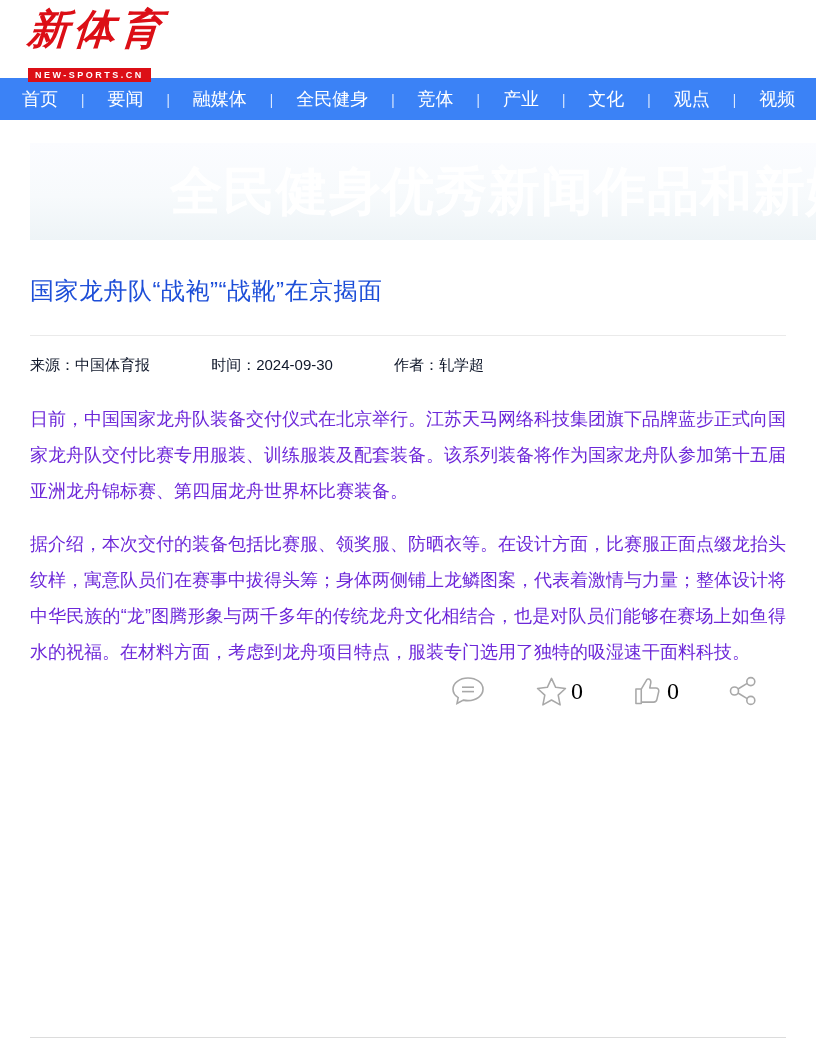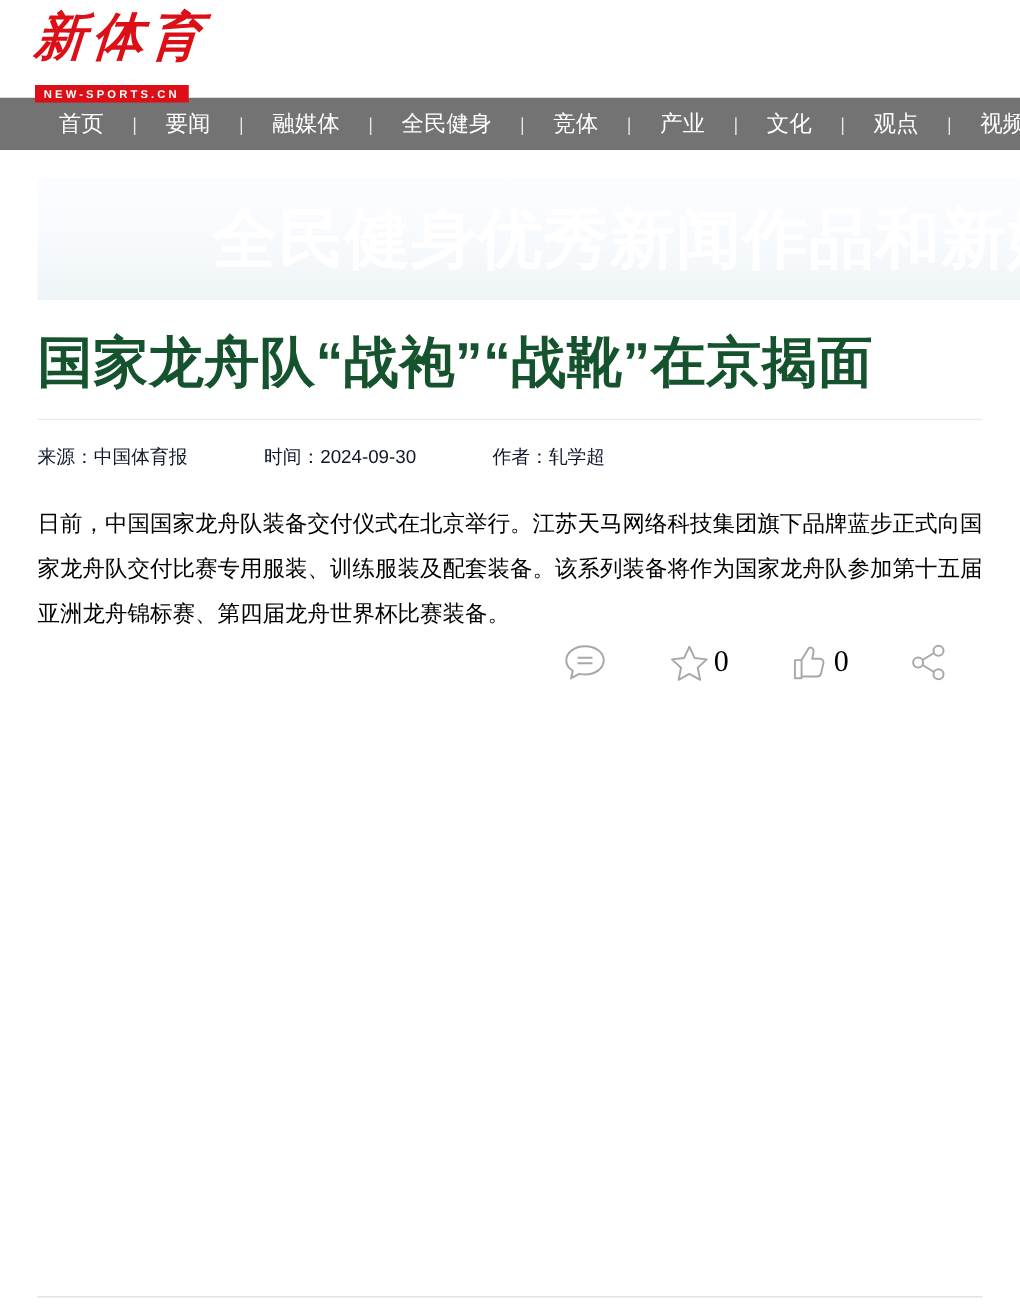--- a/index.html
+++ b/index.html
@@ -17,22 +17,22 @@
     color:#dc0f16; letter-spacing:5px; line-height:50px;
     transform:skewX(-4deg); white-space:nowrap;
   }
   .logo-en {
     margin-top:14px; background:#dc0f16; color:#fff; display:inline-block;
     font-size:9px; font-weight:700; letter-spacing:2.5px; padding:2px 7px 2px 7px;
     line-height:10px;
   }
   
   .main-nav {
-    height:42px; background:#737373; display:flex; align-items:center;
-    padding-left:47px; white-space:nowrap; overflow:hidden;
+    height:42px; background:#3b82f6; display:flex; align-items:center;
+    padding-left:22px; white-space:nowrap; overflow:hidden;
   }
   .nav-item {
     color:#ffffff; font-size:18px; text-decoration:none; cursor:pointer;
     flex:0 0 auto;
   }
   .nav-sep {
     color:rgba(255,255,255,.85); font-size:13px; margin:0 23px; flex:0 0 auto;
     transform:scaleY(1.15);
   }
   
@@ -46,29 +46,29 @@
     letter-spacing:1px; white-space:nowrap;
   }
   
   .breadcrumb-row {
     margin:45px 0 0 32px; display:flex; align-items:center; height:22px;
   }
   .breadcrumb-row svg { display:block; }
   .breadcrumb-text { margin-left:9px; font-size:15px; color:#3a3a3a; cursor:pointer; }
   
   .article-title {
-    margin:26px 30px 0 30px; font-size:44px; line-height:49px;
-    font-weight:700; color:#14532d; letter-spacing:0.5px;
+    margin:26px 30px 0 30px; font-size:24px; line-height:49px;
+    font-weight:400; color:#1d4ed8; letter-spacing:0.5px;
   }
   .meta-divider { margin:20px 30px 0 30px; border-top:1px solid #eaeaea; height:0; }
   .meta-row { margin:20px 30px 0 30px; font-size:15px; color:#0f172a; }
   .meta-row span { margin-right:57px; }
   .article-body { margin:26px 30px 0 30px; width:756px; }
   .article-body p {
-    font-size:18px; line-height:36px; color:#000000; text-align:justify;
+    font-size:18px; line-height:36px; color:#6d28d9; text-align:justify;
     margin:0 0 17px 0; font-weight:400;
   }
   .article-body p:last-child { margin-bottom:0; }
   
   .action-bar {
     margin:4px 59px 0 0; height:34px;
     display:flex; align-items:center; justify-content:flex-end; gap:50px;
   }
   .action-group { display:flex; align-items:center; gap:3px; cursor:pointer; }
   .action-count {
@@ -122,20 +122,21 @@
   <div class="meta-divider"></div>
 
   <div class="meta-row">
     <span>来源：中国体育报</span>
     <span>时间：2024-09-30</span>
     <span>作者：轧学超</span>
   </div>
 
   <div class="article-body" id="article-body">
       <p>日前，中国国家龙舟队装备交付仪式在北京举行。江苏天马网络科技集团旗下品牌蓝步正式向国家龙舟队交付比赛专用服装、训练服装及配套装备。该系列装备将作为国家龙舟队参加第十五届亚洲龙舟锦标赛、第四届龙舟世界杯比赛装备。</p>
+      <p>据介绍，本次交付的装备包括比赛服、领奖服、防晒衣等。在设计方面，比赛服正面点缀龙抬头纹样，寓意队员们在赛事中拔得头筹；身体两侧铺上龙鳞图案，代表着激情与力量；整体设计将中华民族的“龙”图腾形象与两千多年的传统龙舟文化相结合，也是对队员们能够在赛场上如鱼得水的祝福。在材料方面，考虑到龙舟项目特点，服装专门选用了独特的吸湿速干面料科技。</p>
     </div>
 
   <div class="action-bar">
     <span class="action-group">
       <span style="display:block;height:30px;">
         <svg width="34" height="30" viewBox="0 0 34 30" fill="none" stroke="#a8a8a8" stroke-width="1.6">
           <path d="M17 2C8.7 2 2 7 2 13.2c0 3.4 2 6.4 5.2 8.4L6 27.5l6.4-3.4c1.5.3 3 .5 4.6.5 8.3 0 15-5 15-11.4S25.3 2 17 2z"></path>
           <line x1="11" y1="11.2" x2="23" y2="11.2"></line>
           <line x1="11" y1="15.6" x2="23" y2="15.6"></line>
         </svg>

